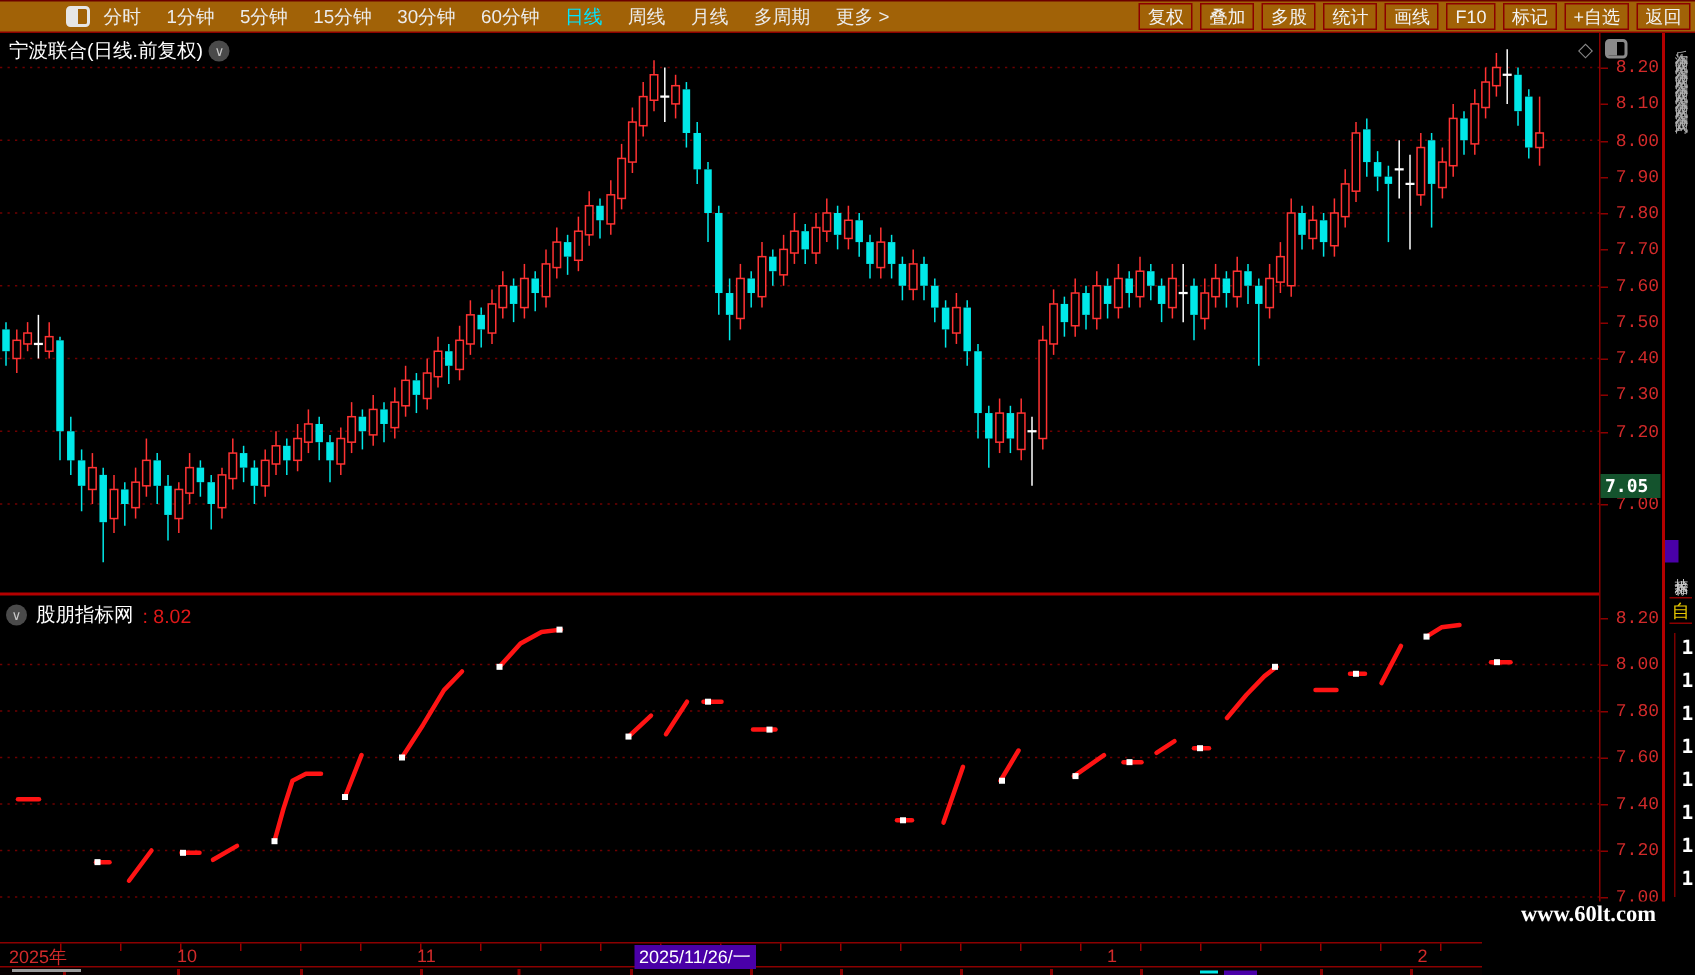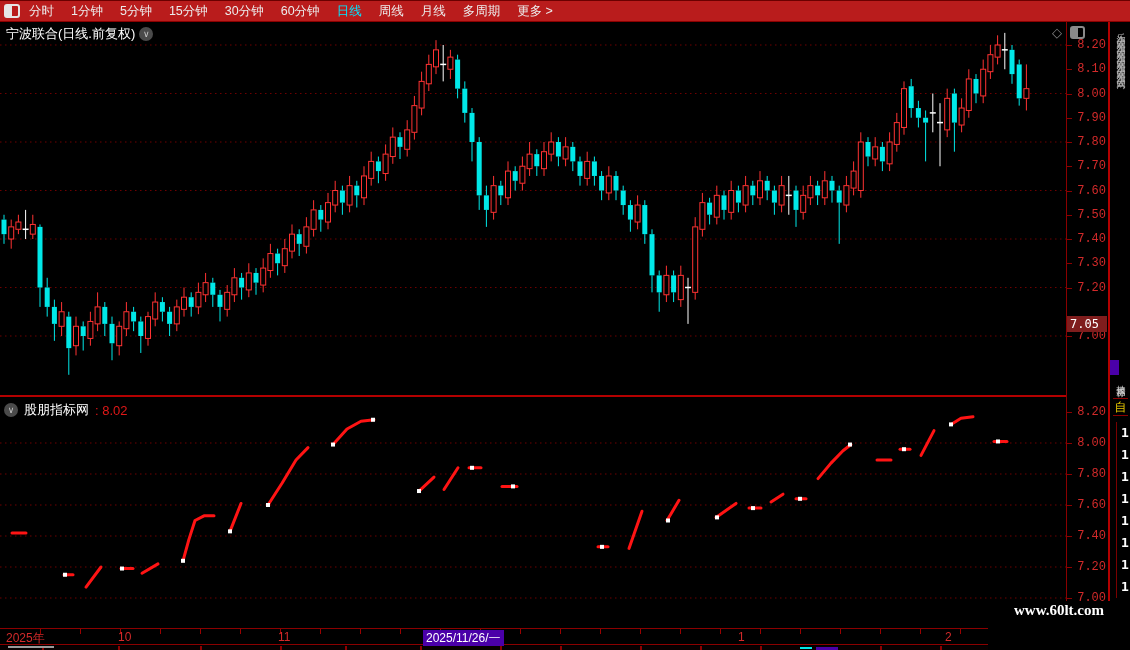--- a/index.html
+++ b/index.html
@@ -1,22 +1,22 @@
 <!DOCTYPE html>
 <html><head>
 <meta charset="utf-8">
 <style>
   html,body{margin:0;padding:0;background:#000;}
   body{position:relative;width:1130px;height:650px;overflow:hidden;
        font-family:"Liberation Sans",sans-serif;color:#ddd;}
 
   
-  .toolbar{position:absolute;left:0;top:0;width:1130px;height:22px;background:#b91c1c;
+  .toolbar{position:absolute;left:0;top:0;width:1130px;height:22px;background:#a16207;
            border-top:1px solid #6b0000;border-bottom:1px solid #8b0000;
-           display:flex;align-items:center;z-index:7;box-sizing:border-box;}
+           display:flex;align-items:center;z-index:7;box-sizing:border-box;padding-left:40px;}
   .win-icon{display:inline-block;width:12px;height:10px;border:2px solid #e6e6e6;border-radius:3px;
             margin:0 9px 0 4px;position:relative;flex:0 0 auto;}
   .win-icon::before{content:"";position:absolute;left:0;top:0;width:50%;height:100%;background:#e6e6e6;}
   .tb-left{display:flex;gap:17px;font-size:12.5px;color:#ececec;white-space:nowrap;}
   .tb-left .tbi{cursor:default;}
   .tb-left .active{color:#00e5ff;}
   .tb-right{margin-left:auto;display:flex;gap:5px;margin-right:3px;}
   .tb-btn{border:1px solid #8b0000;padding:1px 5px;font-size:12px;color:#f2f2f2;line-height:14px;white-space:nowrap;}
 
   
@@ -577,20 +577,31 @@
       <span class="tbi">5分钟</span>
       <span class="tbi">15分钟</span>
       <span class="tbi">30分钟</span>
       <span class="tbi">60分钟</span>
       <span class="tbi active">日线</span>
       <span class="tbi">周线</span>
       <span class="tbi">月线</span>
       <span class="tbi">多周期</span>
       <span class="tbi">更多 &gt;</span>
     </div>
+  <div class="tb-right" id="tb-right">
+      <span class="tb-btn">复权</span>
+      <span class="tb-btn">叠加</span>
+      <span class="tb-btn">多股</span>
+      <span class="tb-btn">统计</span>
+      <span class="tb-btn">画线</span>
+      <span class="tb-btn">F10</span>
+      <span class="tb-btn">标记</span>
+      <span class="tb-btn">+自选</span>
+      <span class="tb-btn">返回</span>
+    </div>
 </div>
 
 <div class="title-row">
   <span>宁波联合(日线.前复权)</span>
   <span class="circ">∨</span>
 </div>
 <div class="chart-icons">
   <span>◇</span>
   <span class="win-icon2"></span>
 </div>
@@ -627,21 +638,21 @@
     <div class="ptick" style="top: 452px;"></div>
     <div class="plabel" style="top: 445px;">7.80</div>
     <div class="ptick" style="top: 483px;"></div>
     <div class="plabel" style="top: 476px;">7.60</div>
     <div class="ptick" style="top: 514px;"></div>
     <div class="plabel" style="top: 507px;">7.40</div>
     <div class="ptick" style="top: 545px;"></div>
     <div class="plabel" style="top: 538px;">7.20</div>
     <div class="ptick" style="top: 576px;"></div>
     <div class="plabel" style="top: 569px;">7.00</div>
-    <div class="ptag" style="top: 293.875px; background: #7f1d1d;">7.05</div>
+    <div class="ptag" style="top: 293.875px; background: #14532d; font-weight: bold;">7.05</div>
   </div>
 
 <div id="sub-header">
   <span class="circ">∨</span>
   <span class="nm">股朋指标网</span>
   <span class="val"><span> : </span><span>8.02</span></span>
 </div>
 
 <div id="x-axis">
     <div class="xtick" style="left: 40px;"></div>

